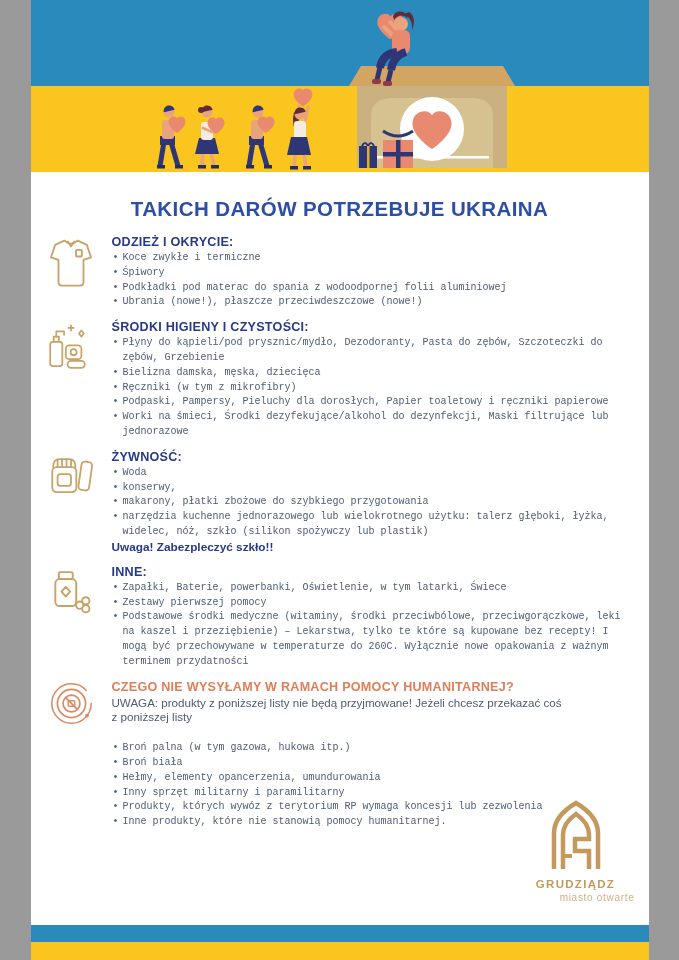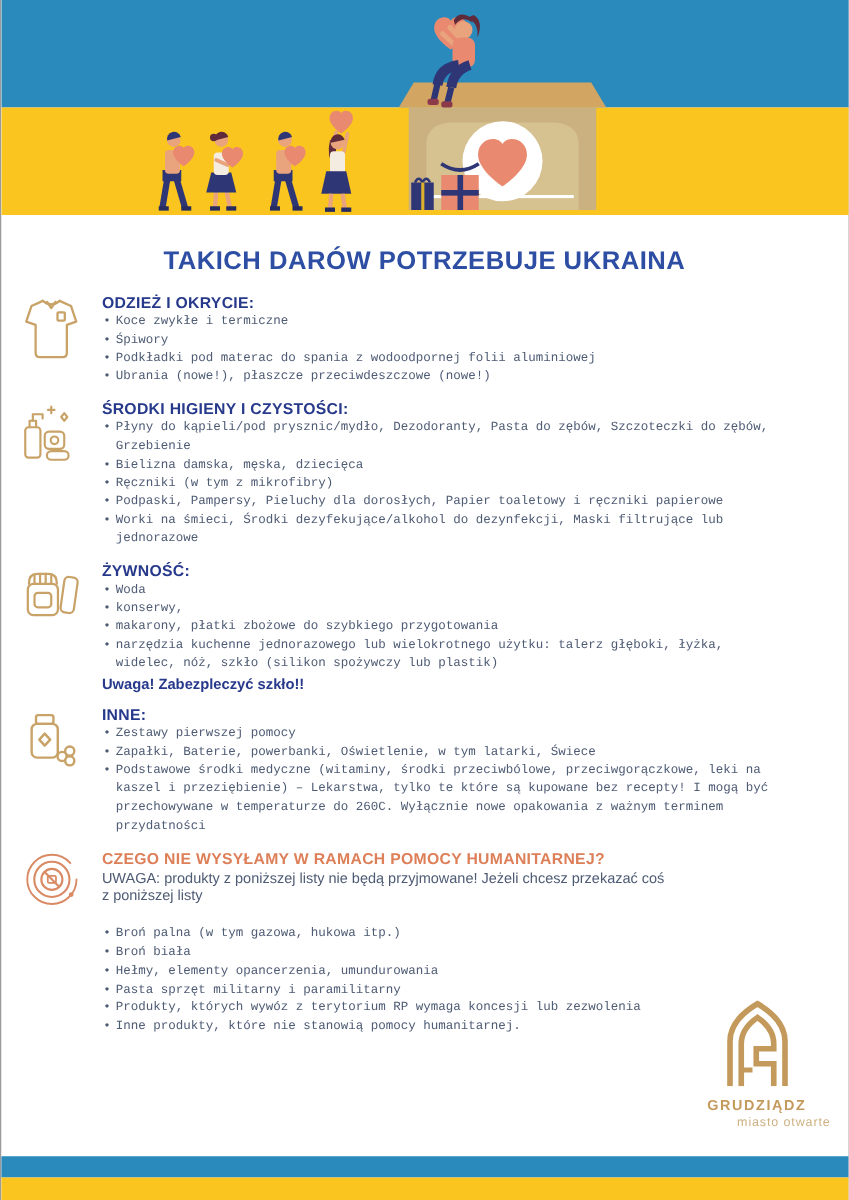--- a/index.html
+++ b/index.html
@@ -1,16 +1,16 @@
 <!DOCTYPE html>
 <html><head>
 <meta charset="utf-8">
 <style>
   html,body{margin:0;padding:0;background:#9a9a9a;}
-  .page{position:relative;width:678px;height:960px;margin:0 auto;background:#ffffff;
+  .page{position:relative;width:618px;height:960px;margin:0 auto;background:#ffffff;
         font-family:"Liberation Sans",sans-serif;overflow:hidden;}
   .header-illustration{display:block;}
   .title{margin:25px 30px 14px;text-align:center;font-size:20.5px;font-weight:bold;
          color:#2d4ea3;letter-spacing:0.4px;}
   .sections{}
   .section{display:flex;margin-bottom:10px;}
   .icon-cell{width:81px;flex:none;display:flex;justify-content:center;align-items:flex-start;padding-top:1px;}
   .section-content{width:548px;box-sizing:border-box;padding-right:10px;}
   .section-heading{margin:0 0 2px;font-size:12.6px;font-weight:bold;color:#27398b;letter-spacing:0.25px;}
   .section-heading.orange{color:#dd7f58;}
@@ -201,22 +201,22 @@
               <path d="M22 24 L27 29.5 L22 35 L17 29.5 Z"></path>
               <circle cx="38" cy="45" r="4.2" fill="#fff"></circle>
               <circle cx="45" cy="40" r="4.2" fill="#fff"></circle>
               <circle cx="45" cy="49" r="4.2" fill="#fff"></circle>
             </svg></span>
       </div>
       <div class="section-content">
         <h2 class="section-heading">INNE:</h2>
 
         <ul class="item-list">
+            <li>Zapałki, Baterie, powerbanki, Oświetlenie, w tym latarki, Świece</li>
             <li>Zestawy pierwszej pomocy</li>
-            <li>Zapałki, Baterie, powerbanki, Oświetlenie, w tym latarki, Świece</li>
             <li>Podstawowe środki medyczne (witaminy, środki przeciwbólowe, przeciwgorączkowe, leki na kaszel i przeziębienie) – Lekarstwa, tylko te które są kupowane bez recepty! I mogą być przechowywane w temperaturze do 260C. Wyłącznie nowe opakowania z ważnym terminem przydatności</li>
           </ul>
 
       </div>
     </div>
 
     <div class="section">
       <div class="icon-cell">
         <span class="icon"><svg width="45" height="45" viewBox="0 0 48 48" fill="none" stroke="#d98a64" stroke-linecap="round">
               <circle cx="24" cy="24" r="21" stroke-width="1.6" stroke-dasharray="116 16"></circle>
@@ -228,21 +228,21 @@
             </svg></span>
       </div>
       <div class="section-content">
         <h2 class="section-heading orange">CZEGO NIE WYSYŁAMY W RAMACH POMOCY HUMANITARNEJ?</h2>
         <p class="intro">UWAGA: produkty z poniższej listy nie będą przyjmowane! Jeżeli chcesz przekazać coś
 z poniższej listy</p>
         <ul class="item-list gap-top">
             <li>Broń palna (w tym gazowa, hukowa itp.)</li>
             <li>Broń biała</li>
             <li>Hełmy, elementy opancerzenia, umundurowania</li>
-            <li>Pasta sprzęt militarny i paramilitarny</li>
+            <li>Inny sprzęt militarny i paramilitarny</li>
             <li>Produkty, których wywóz z terytorium RP wymaga koncesji lub zezwolenia</li>
             <li>Inne produkty, które nie stanowią pomocy humanitarnej.</li>
           </ul>
 
       </div>
     </div>
   </div>
 
   <div class="logo">
     <svg width="66" height="70" viewBox="0 0 64 70" fill="none" stroke="#c49a5c" stroke-width="4.5" xmlns="http://www.w3.org/2000/svg">

